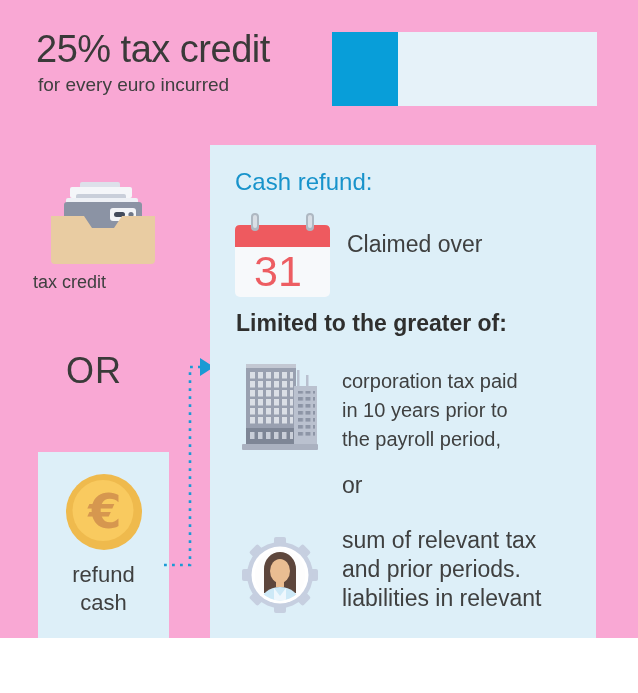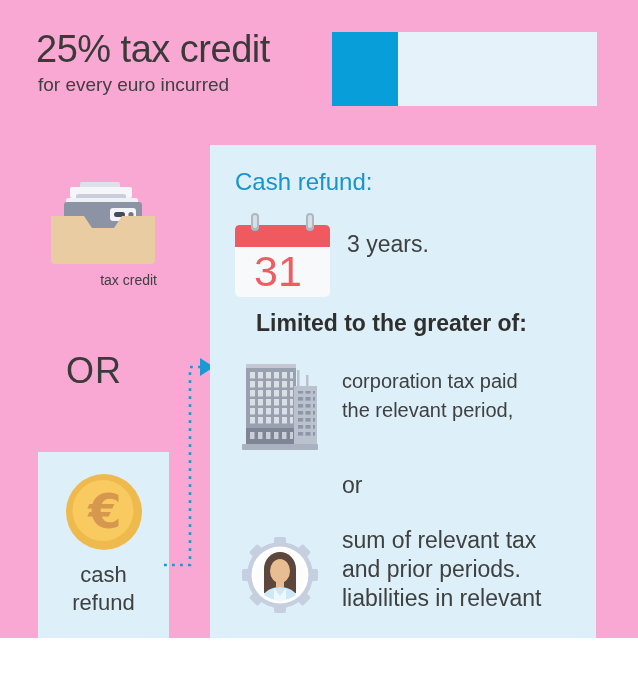--- a/index.html
+++ b/index.html
@@ -34,22 +34,22 @@
   .bar-fill {
     position: absolute; left: 0; top: 0; bottom: 0;
     width: 25%;
     background: #089ed9;
   }
 
   
   .drawer-icon { left: 50px; top: 182px; }
   .tax-credit-label {
     left: 33px; top: 272px; width: 124px;
-    text-align: right;
-    font-size: 14px; color: #3f4040;
+    text-align: left;
+    font-size: 18px; color: #3f4040;
   }
   .or-label {
     left: 66px; top: 350px;
     font-size: 36px; color: #3a3a39; letter-spacing: 1px;
   }
   .cash-box {
     left: 38px; top: 452px;
     width: 131px; height: 198px;
     background: #ddeff8;
   }
@@ -73,21 +73,21 @@
     position: absolute; left: 25px; top: 23px;
     font-size: 24px; font-weight: 400; color: #1893cb;
   }
   .calendar-icon { position: absolute; left: 25px; top: 66px; }
   .claim-text {
     position: absolute; left: 137px; top: 85px;
     font-size: 23px; line-height: 29px; color: #3f4040;
   }
   .limit-heading {
     position: absolute; left: 26px; top: 165px;
-    font-size: 23px; font-weight: 700; color: #2f2f2e; margin-left: 20px;
+    font-size: 23px; font-weight: 700; color: #2f2f2e;
   }
   .building-icon { position: absolute; left: 30px; top: 215px; }
   .corp-text {
     position: absolute; left: 132px; top: 222px;
     font-size: 20px; line-height: 29px; color: #3f4040;
   }
   .panel .or-small {
     position: absolute; left: 132px; top: 327px;
     font-size: 23px; color: #3f4040;
   }
@@ -123,22 +123,22 @@
 
   <div class="abs or-label">OR</div>
 
   <div class="abs cash-box"></div>
   <svg class="abs euro-icon" width="76" height="76" viewBox="0 0 76 76">
     <circle cx="38" cy="38" r="38" fill="#efba4d"></circle>
     <circle cx="37" cy="36.5" r="30.5" fill="#f9ca5f"></circle>
     <text x="39" y="53.5" text-anchor="middle" font-size="48" font-weight="bold" font-family="DejaVu Sans, sans-serif" fill="#d6974f">€</text>
   </svg>
   <div class="abs cash-refund-label">
+    <div>refund</div>
     <div>cash</div>
-    <div>refund</div>
   </div>
 
   <svg class="abs connector" width="62" height="230" viewBox="0 0 62 230">
     <polyline points="6,217 32,217 32,19 42,19" fill="none" stroke="#1a9ad4" stroke-width="2.6" stroke-dasharray="2.8 5.2"></polyline>
     <polygon points="42,10 56,19 42,28" fill="#1a9ad4"></polygon>
   </svg>
 
   <div class="abs panel">
 
     <div class="heading-blue">Cash refund:</div>
@@ -147,21 +147,21 @@
       <rect x="0" y="14" width="95" height="72" rx="5" fill="#f7f9fb"></rect>
       <path d="M5,14 H90 Q95,14 95,19 V36 H0 V19 Q0,14 5,14 Z" fill="#ee5a5f"></path>
       <rect x="16" y="2" width="8" height="18" rx="4" fill="#aeb8c2"></rect>
       <rect x="18" y="4" width="4" height="13" rx="2" fill="#d9dfe6"></rect>
       <rect x="71" y="2" width="8" height="18" rx="4" fill="#aeb8c2"></rect>
       <rect x="73" y="4" width="4" height="13" rx="2" fill="#d9dfe6"></rect>
       <text x="43" y="75" text-anchor="middle" font-size="43" font-family="Liberation Sans, sans-serif" fill="#ed5d62">31</text>
     </svg>
 
     <div class="claim-text">
-      <div>3 years.</div>
+      <div>Claimed over</div>
     </div>
 
     <div class="limit-heading">Limited to the greater of:</div>
 
     <svg class="building-icon" width="80" height="90" viewBox="0 0 80 90">
       <defs>
         <pattern id="winA" patternUnits="userSpaceOnUse" x="10" y="12" width="8" height="9">
           <rect width="5" height="6.5" fill="#dbdfe6"></rect>
         </pattern>
         <pattern id="winB" patternUnits="userSpaceOnUse" x="58" y="30" width="7.5" height="7">
@@ -178,21 +178,22 @@
       <rect x="10" y="12" width="43" height="54" fill="url(#winA)"></rect>
       <rect x="6" y="68" width="50" height="16" fill="#7e8696"></rect>
       <rect x="10" y="71" width="43" height="10" fill="url(#winC)"></rect>
       <rect x="54" y="26" width="23" height="58" fill="#bac1cf"></rect>
       <rect x="58" y="31" width="17" height="47" fill="url(#winB)"></rect>
       <rect x="2" y="84" width="76" height="6" rx="1" fill="#aab1c0"></rect>
     </svg>
 
     <div class="corp-text">
       <div>corporation tax paid</div>
-      <div>the relevant period,</div>
+      <div>in 10 years prior to</div>
+      <div>the payroll period,</div>
     </div>
 
     <div class="or-small">or</div>
 
     <svg class="person-icon" width="82" height="97" viewBox="0 0 82 97">
       <g fill="#c6cfe0">
         <rect x="35" y="12" width="12" height="11" rx="2"></rect>
         <rect x="35" y="12" width="12" height="11" rx="2" transform="rotate(45 41 50)"></rect>
         <rect x="35" y="12" width="12" height="11" rx="2" transform="rotate(90 41 50)"></rect>
         <rect x="35" y="12" width="12" height="11" rx="2" transform="rotate(135 41 50)"></rect>

